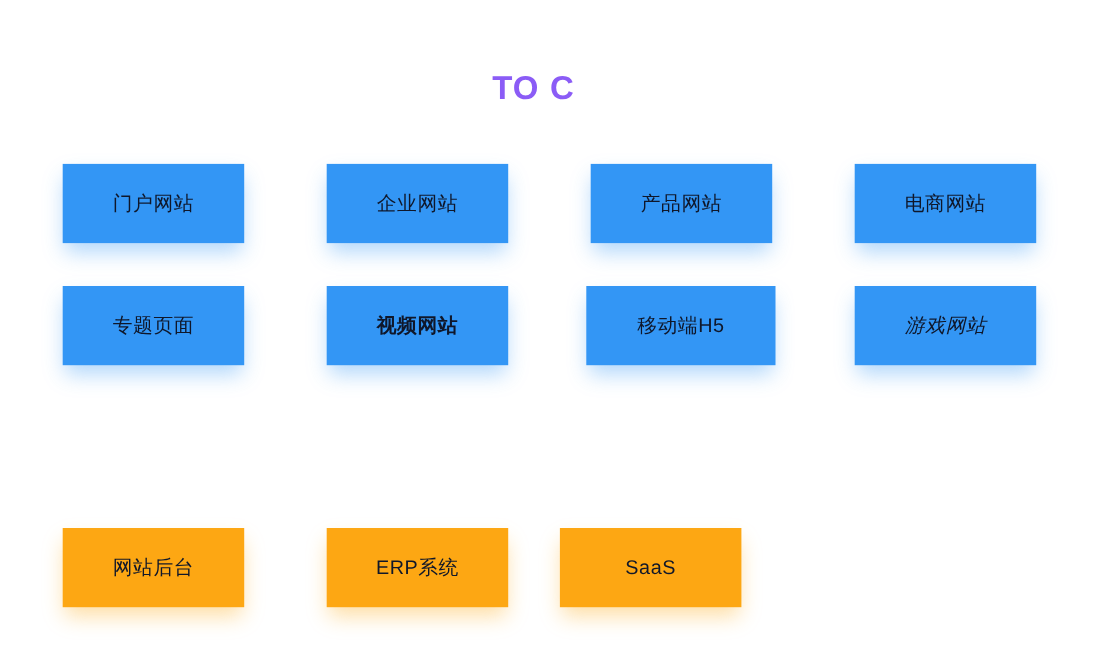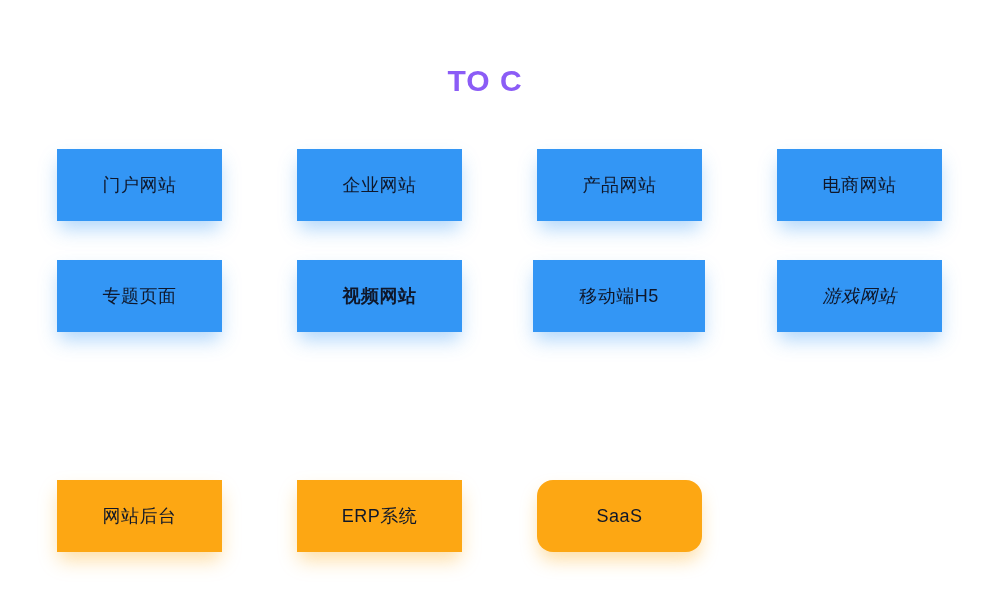--- a/index.html
+++ b/index.html
@@ -116,18 +116,18 @@
   </div>
 
 
   <div class="row" id="row-tob-1">
     <div class="card orange" style="left:57px;width:165px;">
       <span class="card-label">网站后台</span>
     </div>
     <div class="card orange" style="left:297px;width:165px;">
       <span class="card-label">ERP系统</span>
     </div>
-    <div class="card orange" style="left:537px;width:165px;border-radius:16px;">
+    <div class="card orange" style="left:509px;width:165px;">
       <span class="card-label">SaaS</span>
     </div>
   </div>
 
 </div>
 
 </body></html>

